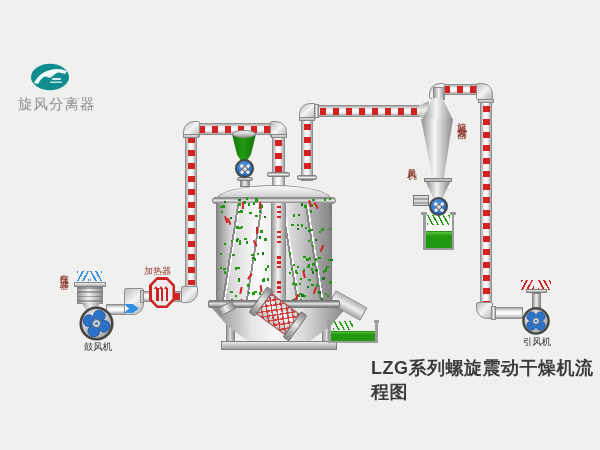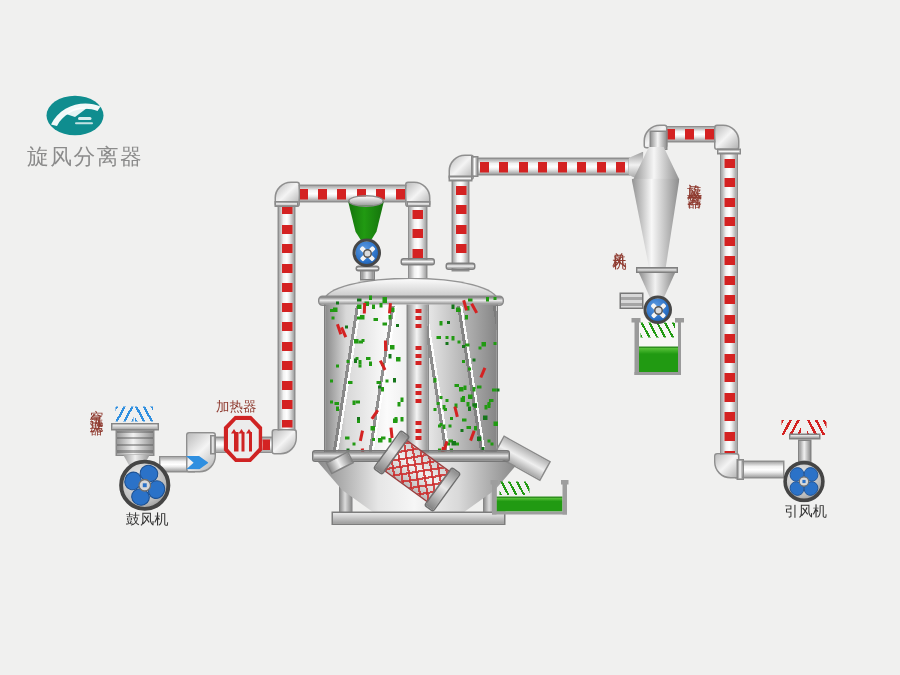--- a/index.html
+++ b/index.html
@@ -97,20 +97,21 @@
 
   <svg class="logo" viewBox="0 0 40 30">
     <ellipse cx="20" cy="15" rx="19" ry="13.2" style="fill:var(--logo-teal)"></ellipse>
     <path d="M4,21 C10,8 26,4 37,9 L35,12 C25,8 13,12 8,22 Z" fill="#ffffff" opacity="0.95"></path>
     <path d="M14,14 C18,10 24,9 28,10 L20,16 Z" fill="#ffffff" opacity="0.9"></path>
     <rect x="22" y="16" width="9" height="2" rx="1" fill="#ffffff" opacity="0.85"></rect>
     <rect x="20" y="19.5" width="12" height="1.4" rx="0.7" fill="#ffffff" opacity="0.75"></rect>
   </svg>
   <div class="brand-text">旋风分离器</div>
 
+  <div class="title">LZG系列螺旋震动干燥机流程图</div>
 
   <div class="pipe pipe-v" style="left:185px;top:133px;width:12px;height:156px;"></div>
   <div class="dash-v" style="left:187.5px;top:137px;height:148px;"></div>
 
   <div class="pipe pipe-h" style="left:195px;top:123px;width:80px;height:12px;"></div>
   <div class="dash-h" style="left:199px;top:125.5px;width:72px;"></div>
   <div class="elbow tl" style="left:183px;top:121px;width:17px;height:17px;"></div>
   <div class="elbow tr" style="left:270px;top:121px;width:17px;height:17px;"></div>
   <div class="collar collar-h" style="left:183px;top:134px;width:16px;height:4px;"></div>
   <div class="collar collar-h" style="left:271px;top:134px;width:16px;height:4px;"></div>

